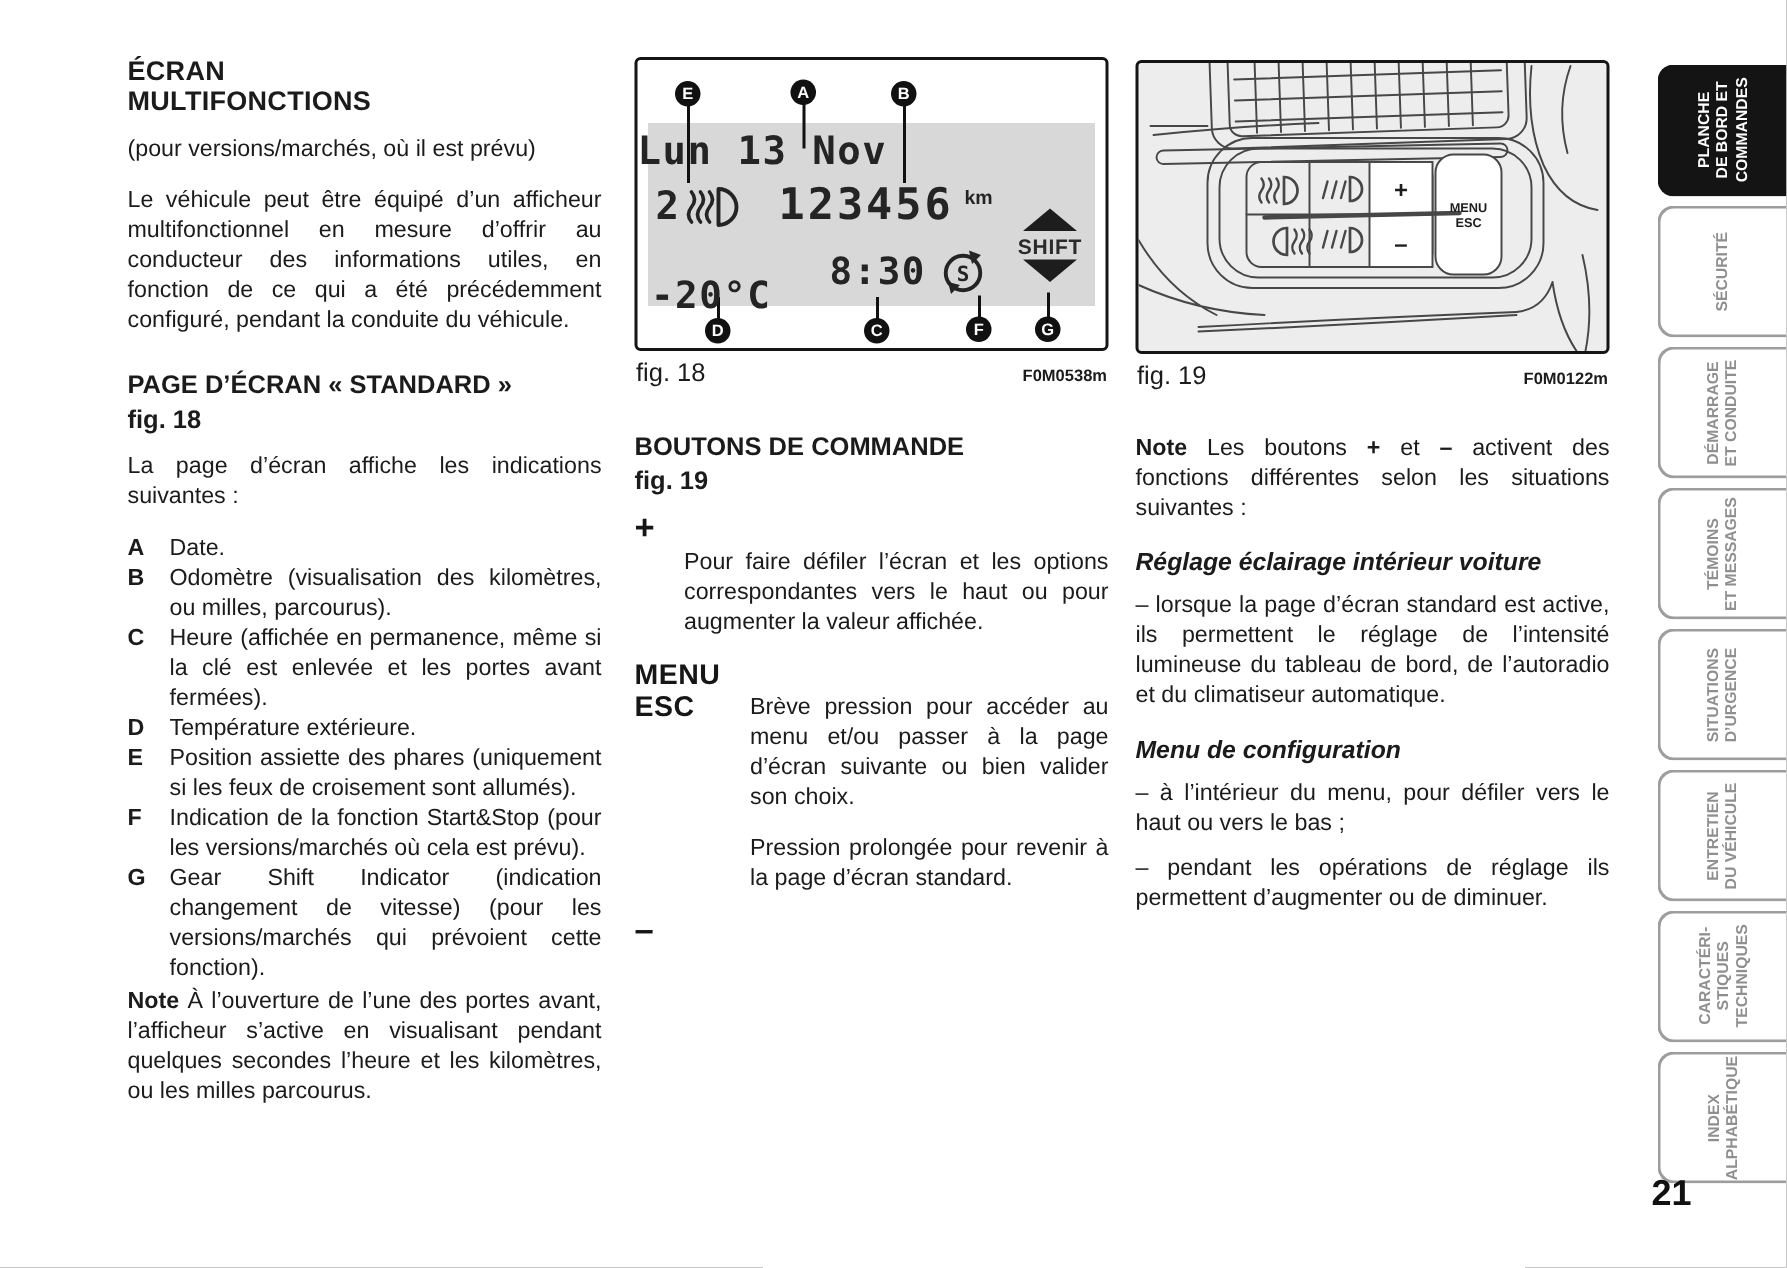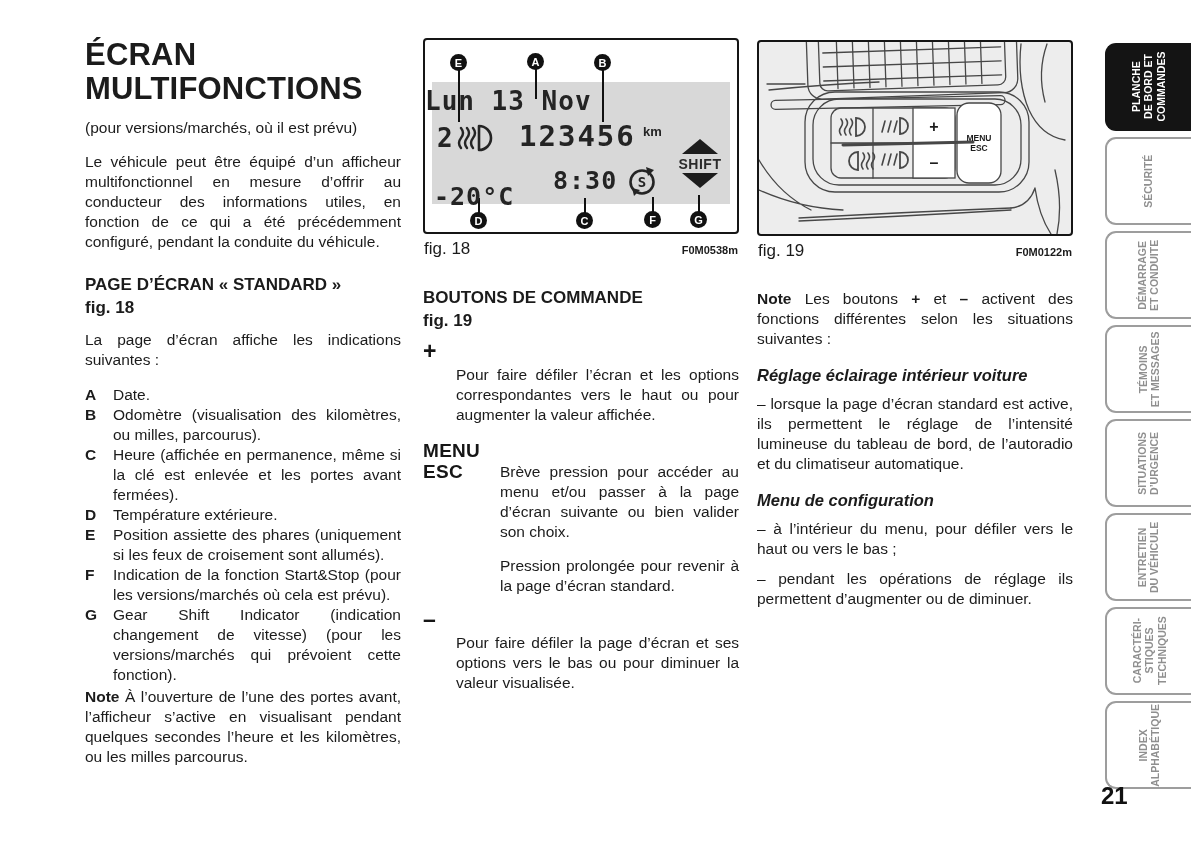--- a/index.html
+++ b/index.html
@@ -5,21 +5,21 @@
   html,body{margin:0;padding:0;background:#9a9a9a;}
   .page{position:relative;width:1191px;height:845px;background:#ffffff;overflow:hidden;
         font-family:"Liberation Sans",sans-serif;color:#1b1b1b;}
 
   
   .col{position:absolute;top:38px;width:316px;}
   .col-left{left:85px;}
   .col-mid{left:423px;}
   .col-right{left:757px;top:40px;}
 
-  .title{font-size:31px;font-weight:bold;line-height:1.1;margin:0 0 13px;white-space:pre-line;letter-spacing:.2px;}
+  .title{font-size:18px;font-weight:bold;line-height:1.1;margin:0 0 13px;white-space:pre-line;letter-spacing:.2px;}
   .subtitle{font-size:15.5px;margin:0 0 15px;}
   p.body{font-size:15.5px;line-height:20px;margin:0 0 15px;text-align:justify;}
   h2.sec{font-size:17px;font-weight:bold;margin:22px 0 10px;line-height:1.35;}
   h2.sec .figline{display:block;}
   .dlist{margin:0 0 2px;}
   .drow{display:flex;font-size:15.5px;line-height:20px;}
   .dkey{font-weight:bold;width:28px;flex:none;}
   .dtext{flex:1;text-align:justify;}
   .notep{margin-top:4px;}
 
@@ -191,23 +191,20 @@
     <div class="entry menu">
       <span class="sym">MENU
 ESC</span>
       <div class="etext">
         <p>Brève pression pour accéder au menu et/ou passer à la page d’écran suivante ou bien valider son choix.</p>
         <p>Pression prolongée pour revenir à la page d’écran standard.</p>
       </div>
     </div>
     <div class="entry pm">
       <span class="sym">–</span>
-      <div class="etext">
-          <p>Pour faire défiler la page d’écran et ses options vers le bas ou pour diminuer la valeur visualisée.</p>
-        </div>
     </div>
   </div>
 
   <div class="col col-right">
 
     <div class="figbox fig19box">
       <svg width="312" height="192" viewBox="0 0 312 192">
         <g fill="none" stroke="#474747" stroke-width="1.3" stroke-linecap="round">
           <g transform="rotate(-2 150 16)">
             <rect x="48" y="-32" width="210" height="86" rx="14"></rect>

